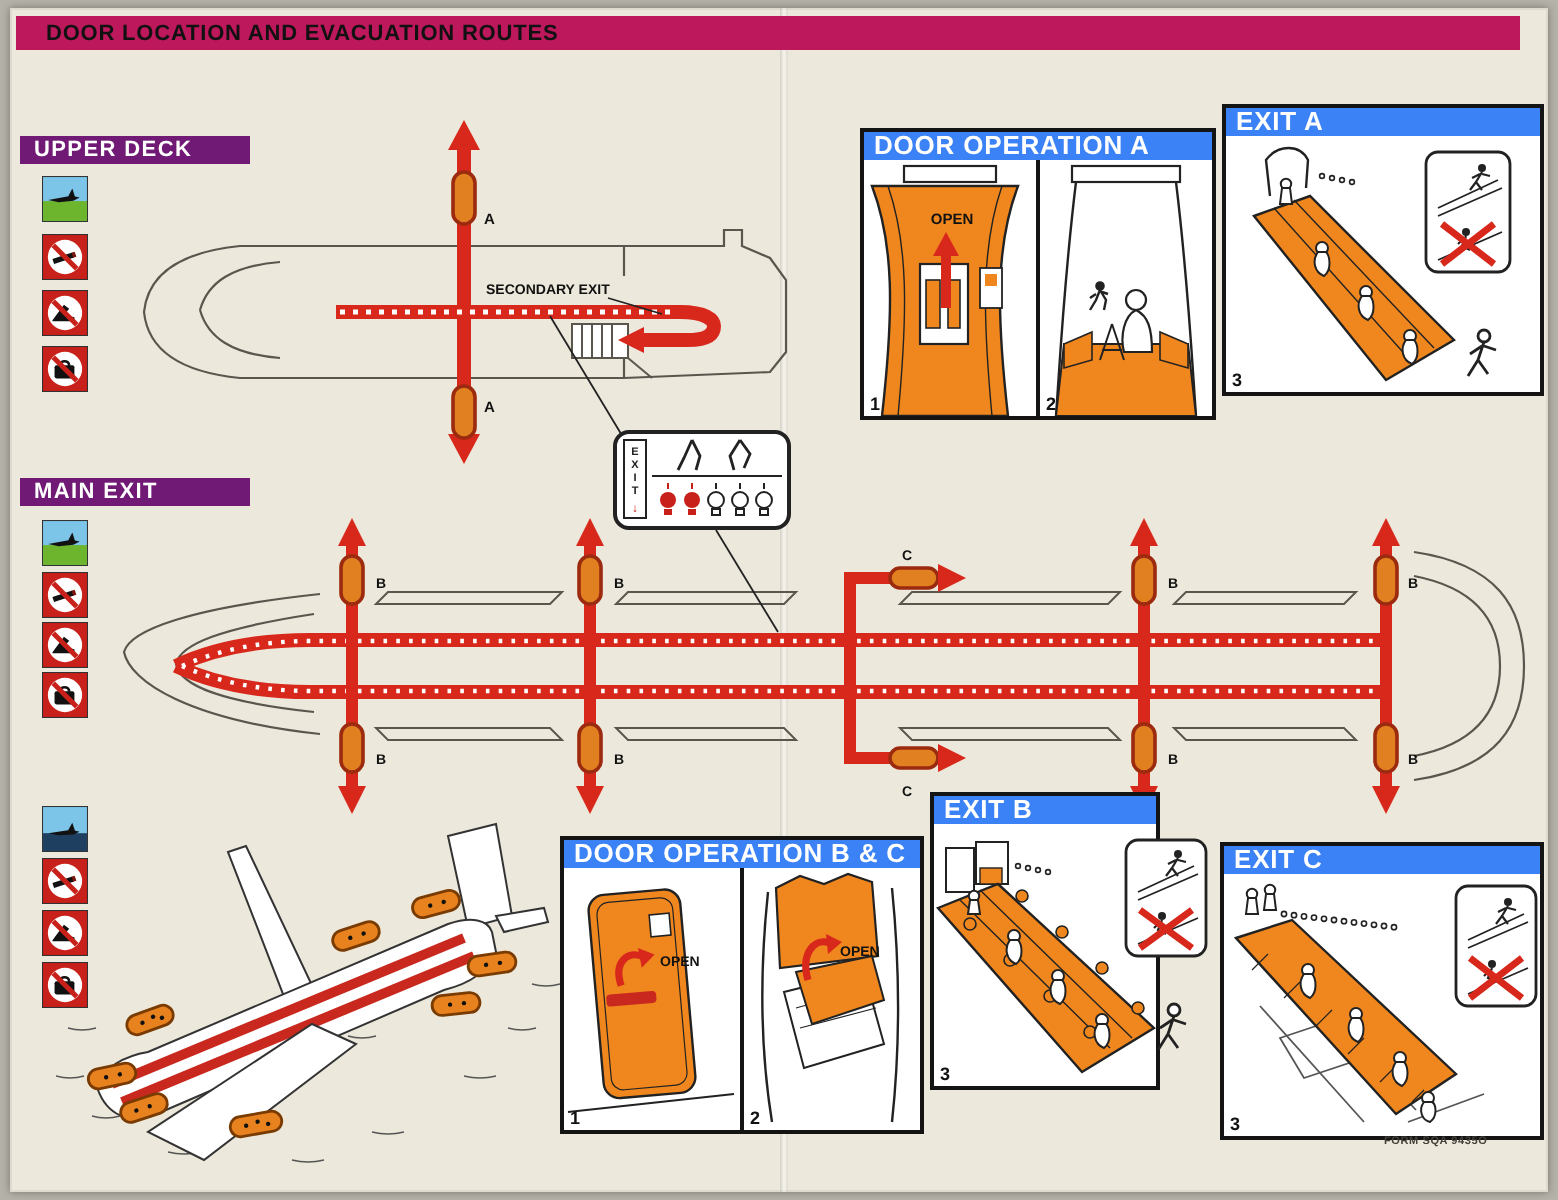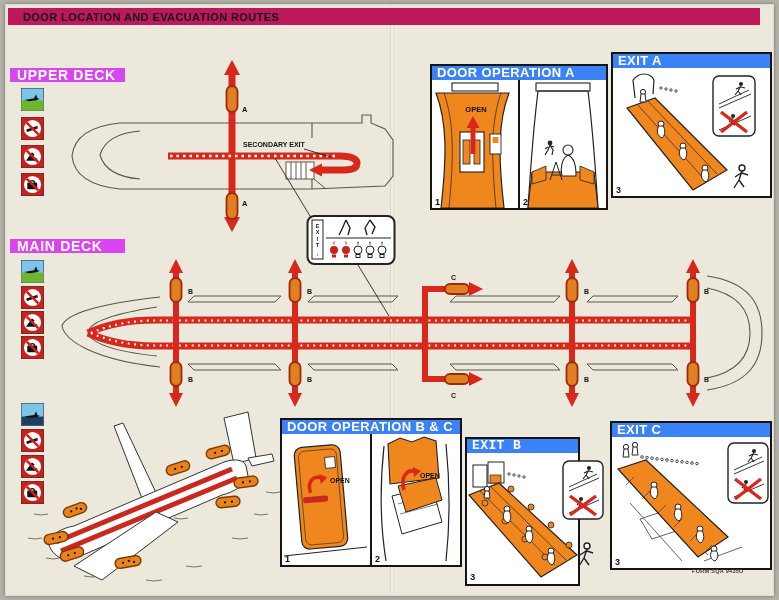--- a/index.html
+++ b/index.html
@@ -17,22 +17,22 @@
   .abs{position:absolute;}
   .banner{
     position:absolute;left:8px;top:8px;width:752px;height:17px;
     background:#be185d;
   }
   .banner-title{
     position:absolute;left:15px;top:3px;
     font-size:11px;font-weight:bold;color:#111;letter-spacing:.4px;white-space:nowrap;
   }
   .deck-bar{
-    position:absolute;width:115px;height:14px;background:#d946ef;
-    color:#fff;font-size:14px;font-weight:bold;letter-spacing:.7px;
+    position:absolute;width:115px;height:14px;background:#701a75;
+    color:#fff;font-size:11px;font-weight:bold;letter-spacing:.7px;
     line-height:14px;padding-left:7px;box-sizing:border-box;white-space:nowrap;
   }
   .fold{
     position:absolute;left:390px;top:4px;width:4px;height:592px;
     background:linear-gradient(90deg,rgba(0,0,0,.10),rgba(255,255,255,.55),rgba(0,0,0,.06));
   }
   .legend-icon{position:absolute;width:23px;height:23px;}
   .panel{
     position:absolute;background:#fff;border:2px solid #141414;box-sizing:border-box;
   }
@@ -164,21 +164,21 @@
         <circle cx="64" cy="36" r="4"></circle>
         <rect x="62" y="40.5" width="4" height="3"></rect>
       <line x1="76" y1="27.5" x2="76" y2="30.5"></line>
         <circle cx="76" cy="36" r="4"></circle>
         <rect x="74" y="40.5" width="4" height="3"></rect>
     </g>
   </g>
 </svg>
 
 <div class="deck-bar" style="left:10px;top:239px;">
-  <span>MAIN DECK</span>
+  <span>MAIN EXIT</span>
 </div>
 
 <svg class="legend-icon" style="left:21px;top:260px;" viewBox="0 0 22 22">
   <rect x="0" y="0" width="22" height="22" fill="#7cc5e8" stroke="#333" stroke-width="1"></rect>
   <rect x="0.5" y="12" width="21" height="9.5" fill="#6cb52d"></rect>
   <polygon points="3,11.5 14,9.5 18,10.3 15,11.8 8,12.6" fill="#111"></polygon>
   <polygon points="12.5,9.8 14.5,6 15.8,10" fill="#111"></polygon>
 </svg>
 <svg class="legend-icon" style="left:21px;top:286px;" viewBox="0 0 22 22">
   <rect x="0" y="0" width="22" height="22" fill="#c8201a" stroke="#333" stroke-width="1"></rect>
@@ -502,21 +502,21 @@
         <path d="M 26,52 L 64,44 L 70,66 L 34,78 Z" fill="#f0871e" stroke="#222" stroke-width="1"></path>
         <path d="M 32,56 C 28,42 36,34 44,38" fill="none" stroke="#d8281c" stroke-width="3.6"></path>
         <polygon points="41,33 49,37 42,43" fill="#d8281c"></polygon>
         <text x="48" y="44" font-size="7" font-weight="bold" fill="#111">OPEN</text>
       </svg>
       <div class="stepnum">2</div>
     </div>
   </div>
 </div>
 
-<div class="panel" style="left:465px;top:437px;width:115px;height:149px;font-family:Liberation Mono, monospace;">
+<div class="panel" style="left:465px;top:396px;width:115px;height:149px;">
   <div class="panel-h">EXIT B</div>
   <div class="panel-body">
     <div class="cell">
       <svg width="138" height="131" viewBox="0 0 138 131">
         <rect x="6" y="12" width="14" height="22" fill="#fff" stroke="#222" stroke-width="1"></rect>
         <rect x="21" y="9" width="16" height="21" fill="#fff" stroke="#222" stroke-width="1"></rect>
         <rect x="23" y="22" width="11" height="8" fill="#f0871e" stroke="#222" stroke-width="0.7"></rect>
         <g stroke="#222" stroke-width="0.8" fill="none">
           <circle cx="42" cy="21" r="1.2"></circle>
             <circle cx="47" cy="22" r="1.2"></circle>

